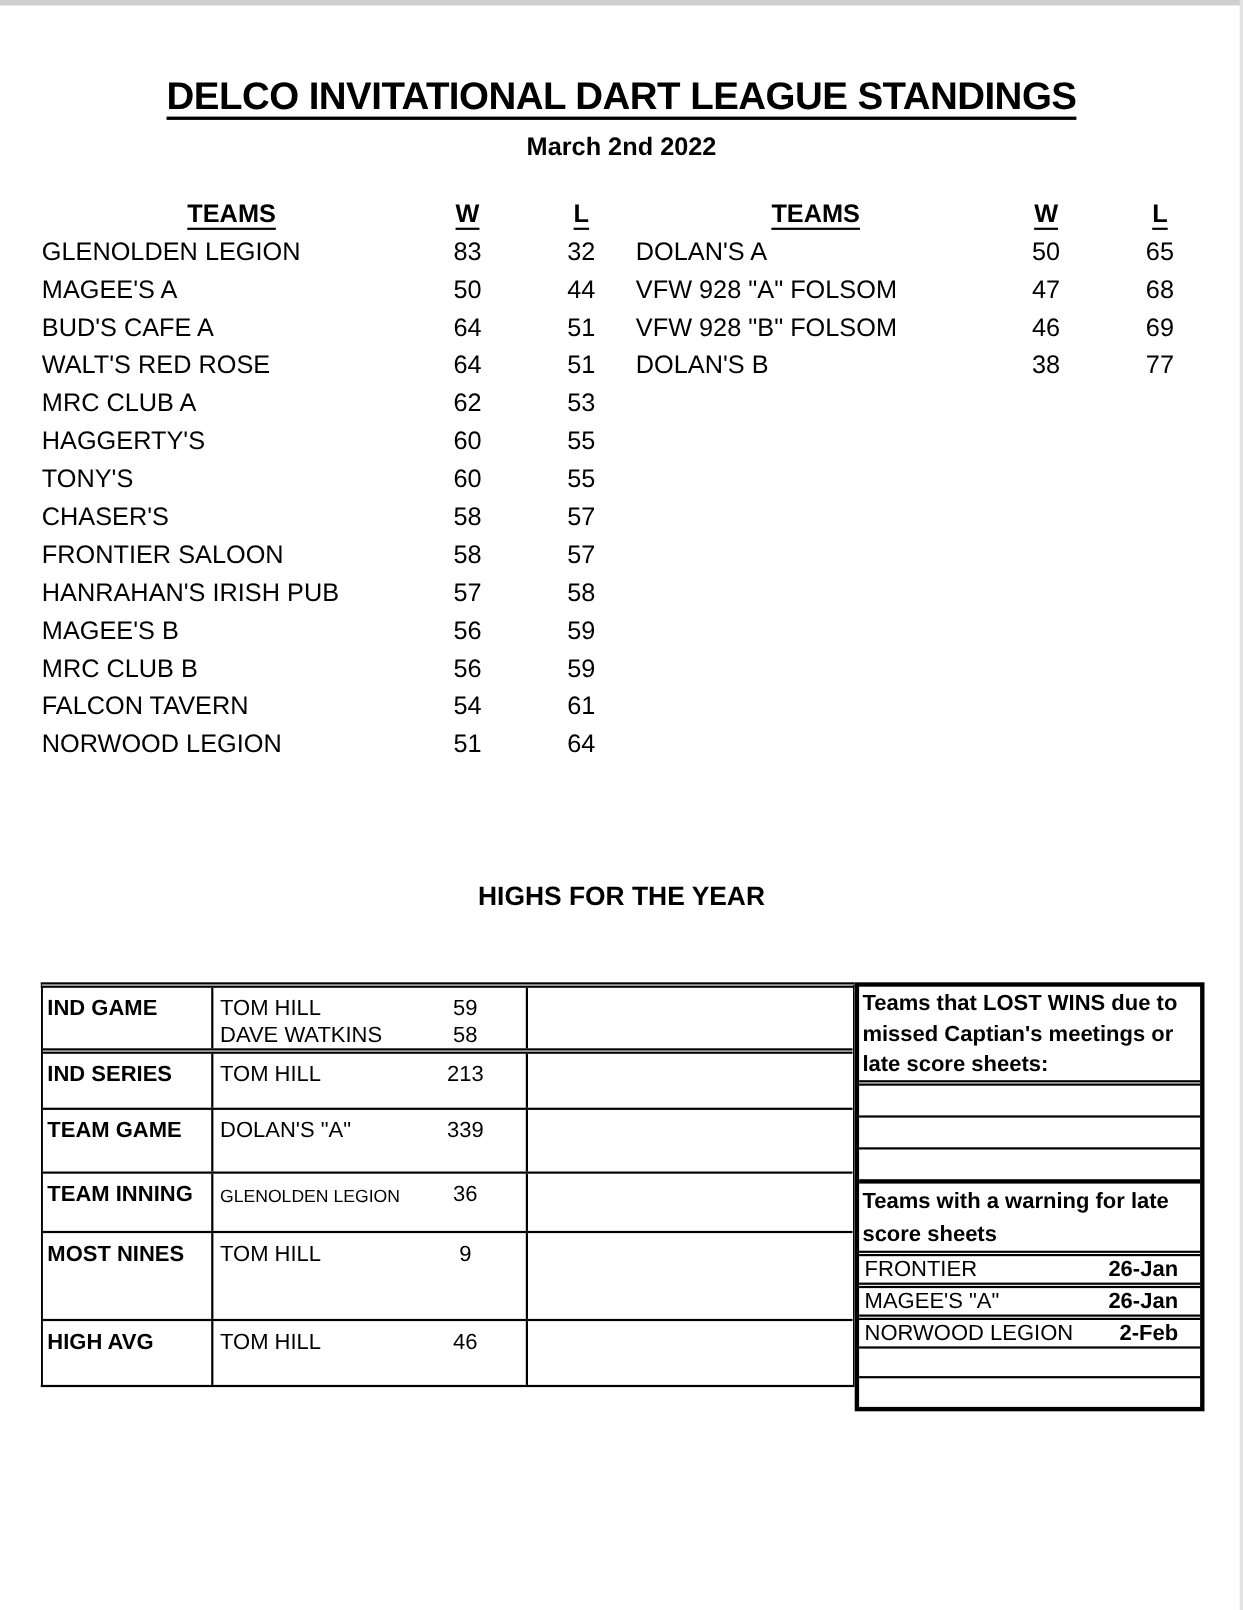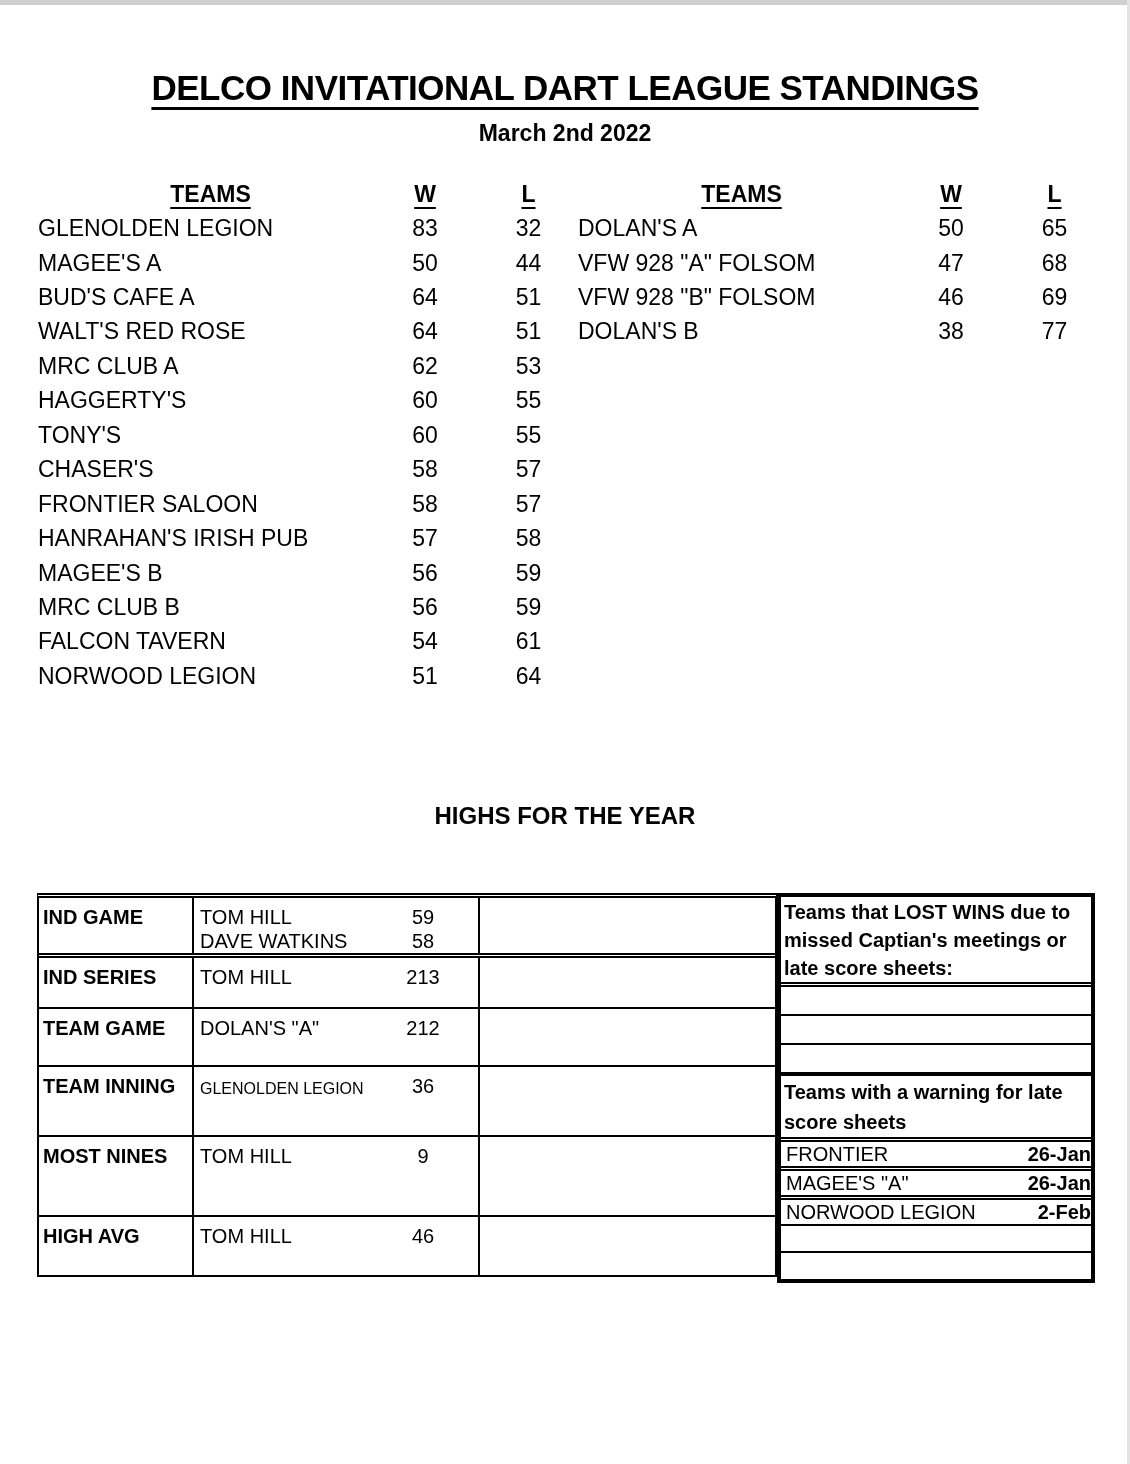--- a/index.html
+++ b/index.html
@@ -33,32 +33,32 @@
   .hrow.dbl { border-bottom:5px double #000; }
   .hrow:last-child { border-bottom:none; }
   .hrow .cat { border-right:2px solid #000; font-weight:bold; font-size:20px;
                padding:7px 0 0 4px; line-height:24px; }
   .hrow .mid { border-right:2px solid #000; padding-top:7px; }
   .entry { display:flex; line-height:24px; font-size:20px; }
   .entry .nm { flex:1; padding-left:6px; white-space:nowrap; }
   .entry .nm.small { font-size:16px; padding-top:3px; }
   .entry .val { width:110px; text-align:center; }
   .r1 { height:60px; } .r2 { height:51px; } .r3 { height:58px; }
-  .r4 { height:70px; } .r5 { height:80px; } .r6 { height:58px; }
+  .r4 { height:54px; } .r5 { height:80px; } .r6 { height:58px; }
 
   .penalty-box { position:absolute; left:777px; top:893px; width:318px; height:390px;
                  box-sizing:border-box; border:4px solid #000; background:#fff; font-size:20px; }
   .pb-h { font-weight:bold; line-height:28px; padding:1px 5px 0 3px; border-bottom:5px double #000; }
   .pb-h.warn { line-height:30px; border-top:none; }
   .pb-empty { height:27px; border-bottom:2px solid #000; }
   .pb-empty.thick { border-bottom:4px solid #000; }
   .pb-empty.short { height:25px; }
   .pb-empty.last { border-bottom:none; }
   .pb-row { display:flex; justify-content:space-between; align-items:center;
-            height:24px; padding:0 0 0 5px; border-bottom:5px double #000; line-height:24px; }
+            height:24px; padding:0 20px 0 5px; border-bottom:5px double #000; line-height:24px; }
   .pb-row.single { border-bottom:2px solid #000; }
   .pb-row .dt { font-weight:bold;text-align:center; }
 </style>
 </head>
 <body>
 
 <div class="page">
   <div class="edge-top"></div>
   <div class="edge-right"></div>
 
@@ -176,21 +176,21 @@
           <span class="val">213</span>
         </div>
       </div>
       <div class="sp"></div>
     </div>
     <div class="hrow r3">
       <div class="cat">TEAM GAME</div>
       <div class="mid">
         <div class="entry">
           <span class="nm">DOLAN'S "A"</span>
-          <span class="val">212</span>
+          <span class="val">339</span>
         </div>
       </div>
       <div class="sp"></div>
     </div>
     <div class="hrow r4">
       <div class="cat">TEAM INNING</div>
       <div class="mid">
         <div class="entry">
           <span class="nm small">GLENOLDEN LEGION</span>
           <span class="val">36</span>

